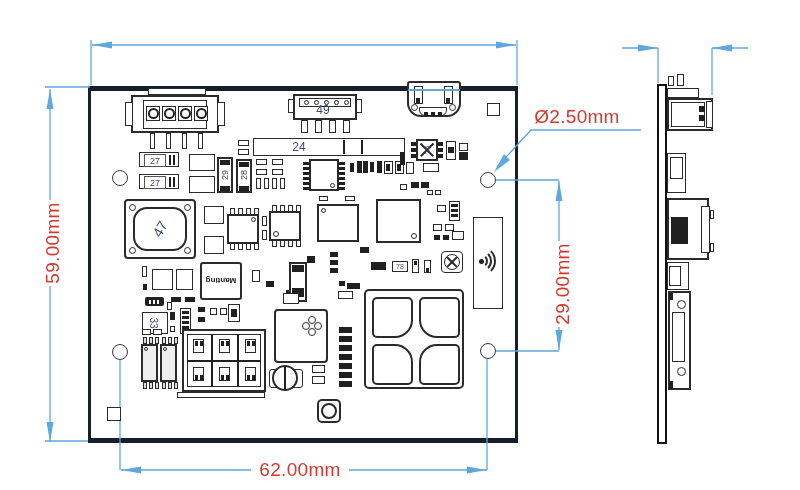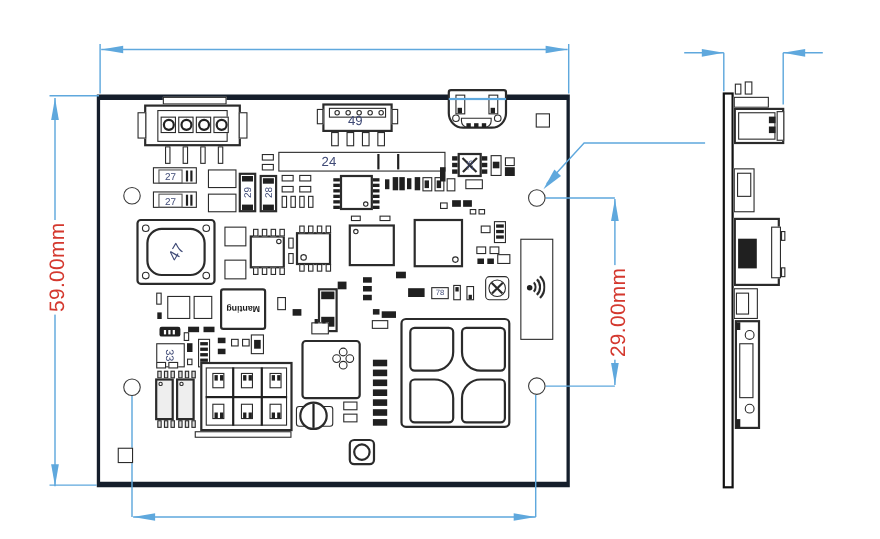--- a/index.html
+++ b/index.html
@@ -50,21 +50,23 @@
         <polygon points="487,470 467,466.5 467,473.5"></polygon>
       <polygon points="559,181 555.5,201 562.5,201"></polygon>
         <polygon points="559,350 555.5,330 562.5,330"></polygon>
       <polygon points="658,48 638,44.5 638,51.5"></polygon>
         <polygon points="712,48 732,44.5 732,51.5"></polygon>
       <polygon points="494,172 510,160 504,154"></polygon>
     </g>
   </svg>
 
   <div class="dim rl" style="left:10px;top:232px;width:86px;height:22px;">59.00mm</div>
+  <div class="dim" style="left:251px;top:459px;width:98px;height:22px;">62.00mm</div>
   <div class="dim rl" style="left:520px;top:273px;width:86px;height:22px;">29.00mm</div>
+  <div class="dim" style="left:529px;top:106px;width:96px;height:22px;">Ø2.50mm</div>
 
   <div class="board" style="left:88px;top:86px;width:430px;height:357px;"></div>
 
   <div class="hole" style="left:112px;top:170px;"></div>
   <div class="hole" style="left:112px;top:344px;"></div>
   <div class="hole" style="left:480px;top:172px;"></div>
   <div class="hole" style="left:480px;top:343px;"></div>
   <div class="p" style="left:487px;top:103px;width:13px;height:13px;"></div>
   <div class="p" style="left:107px;top:407px;width:14px;height:14px;"></div>
 

